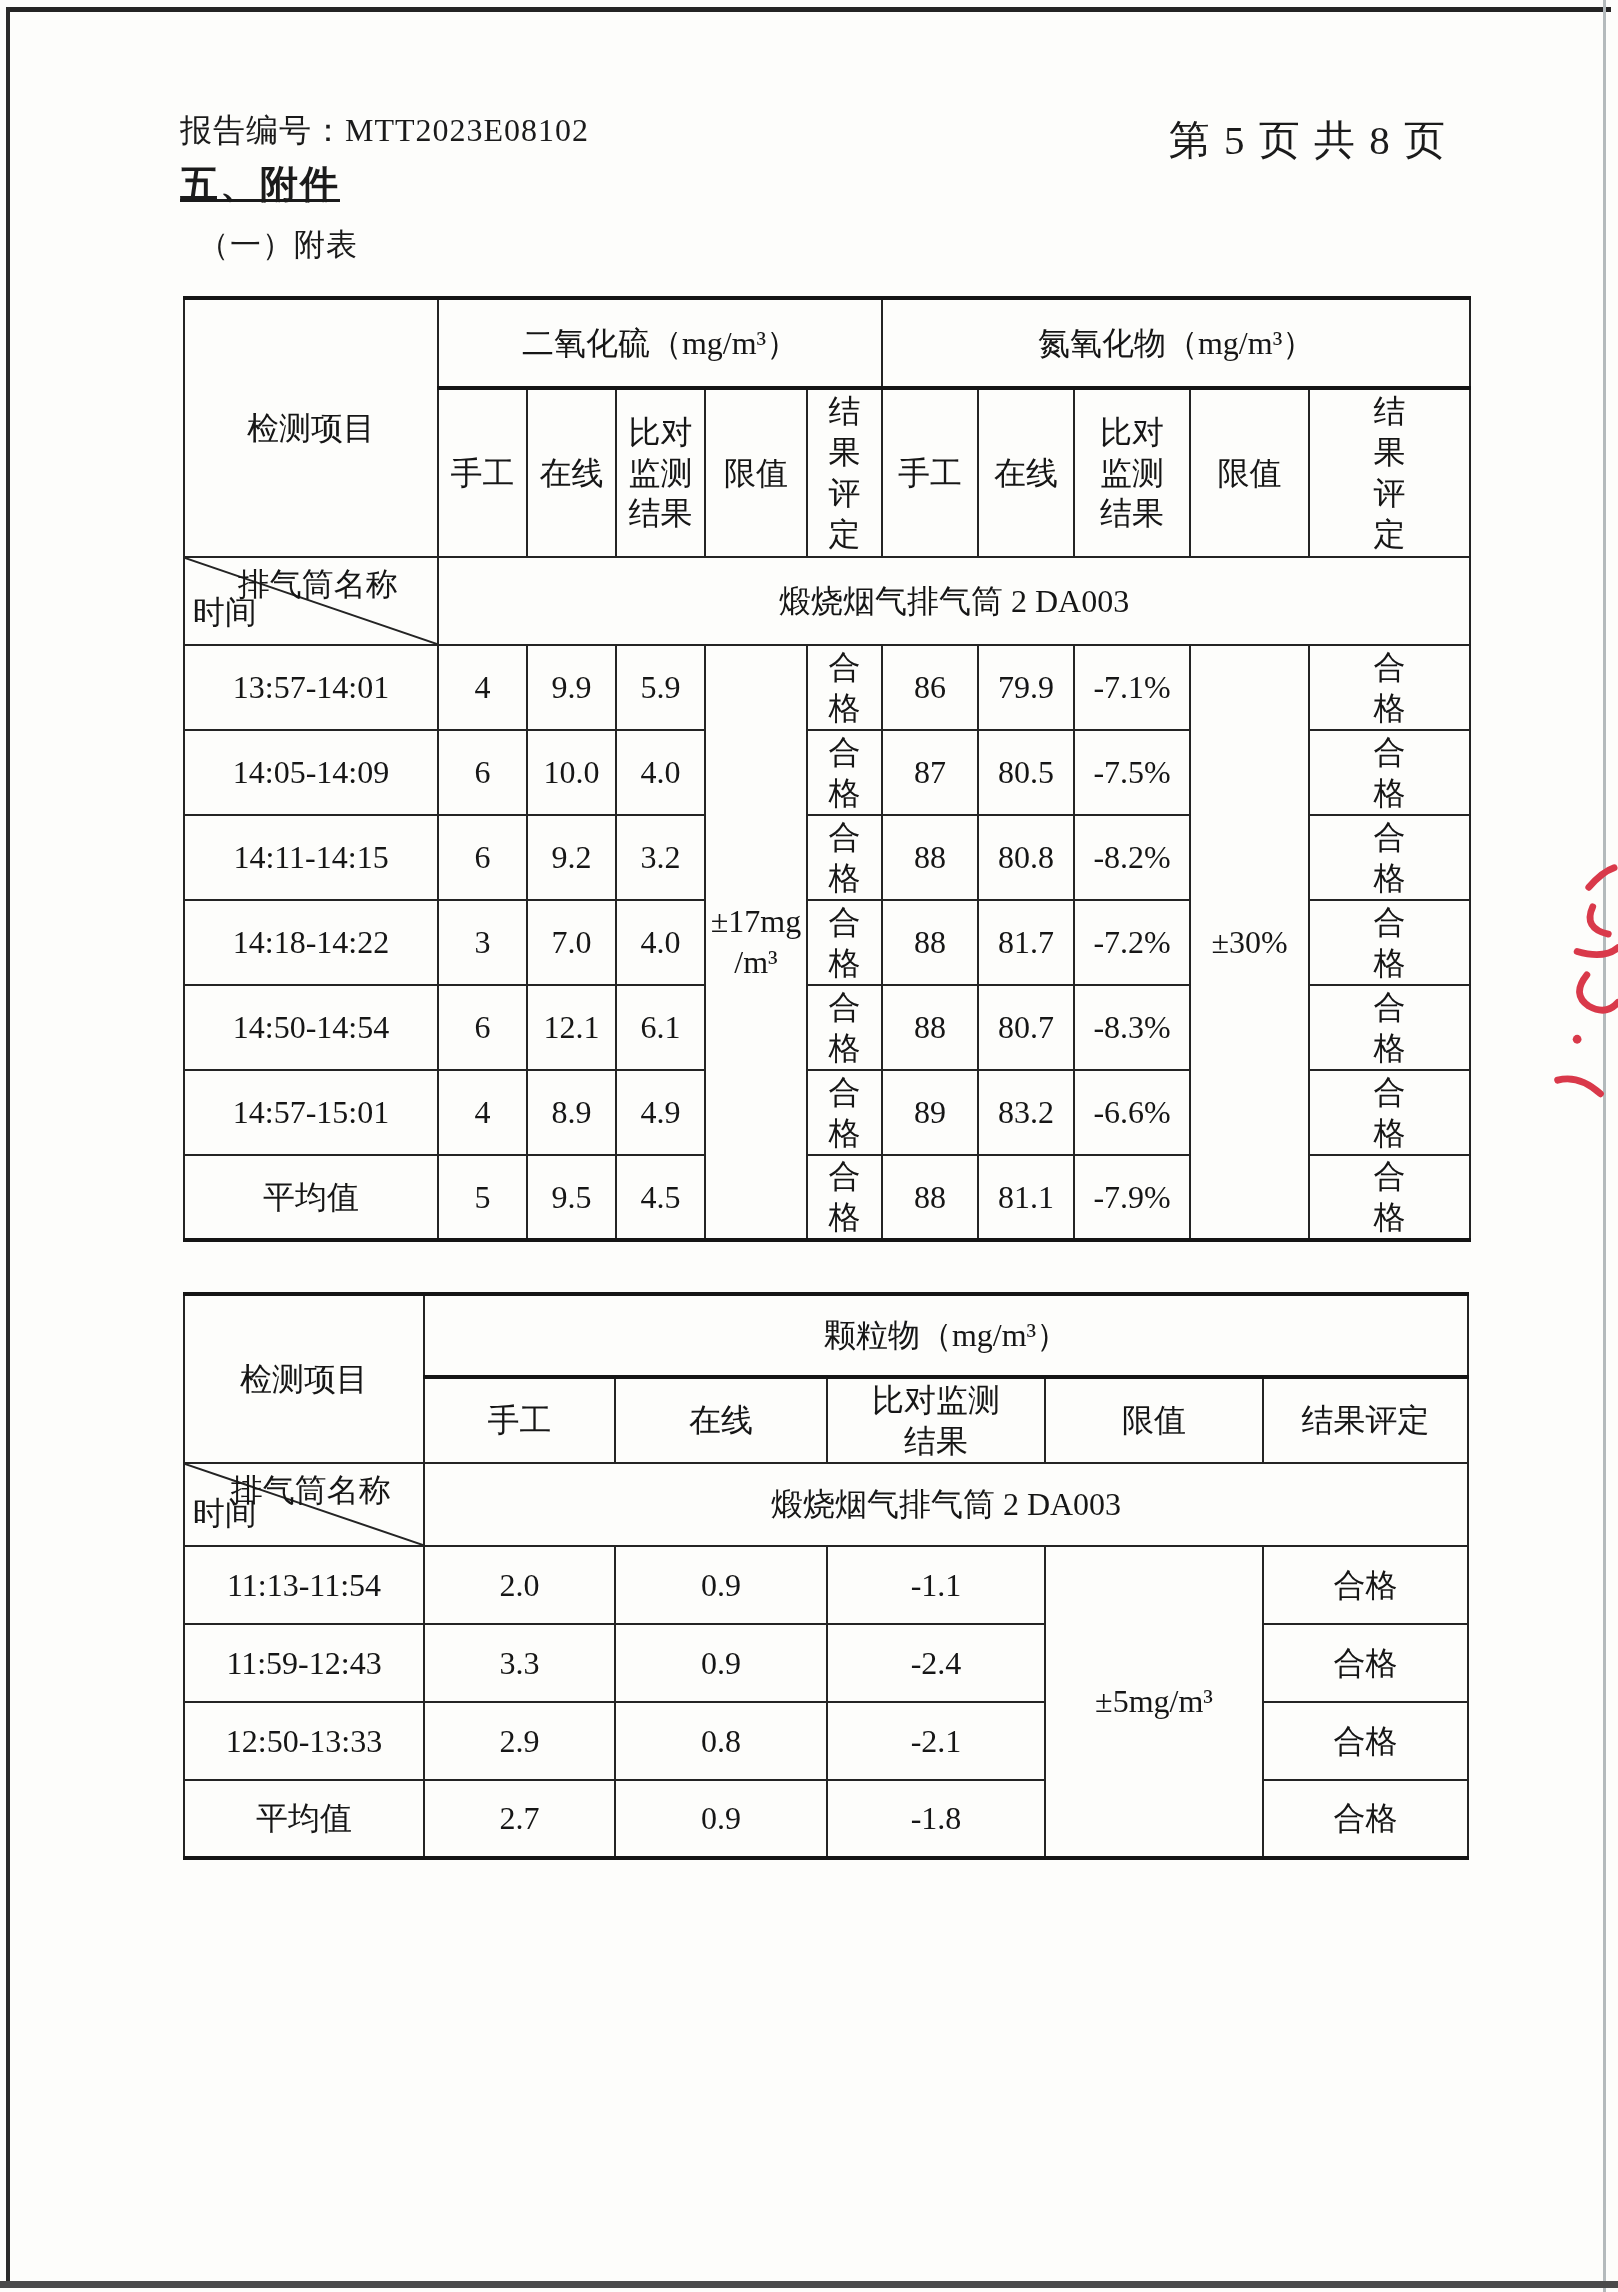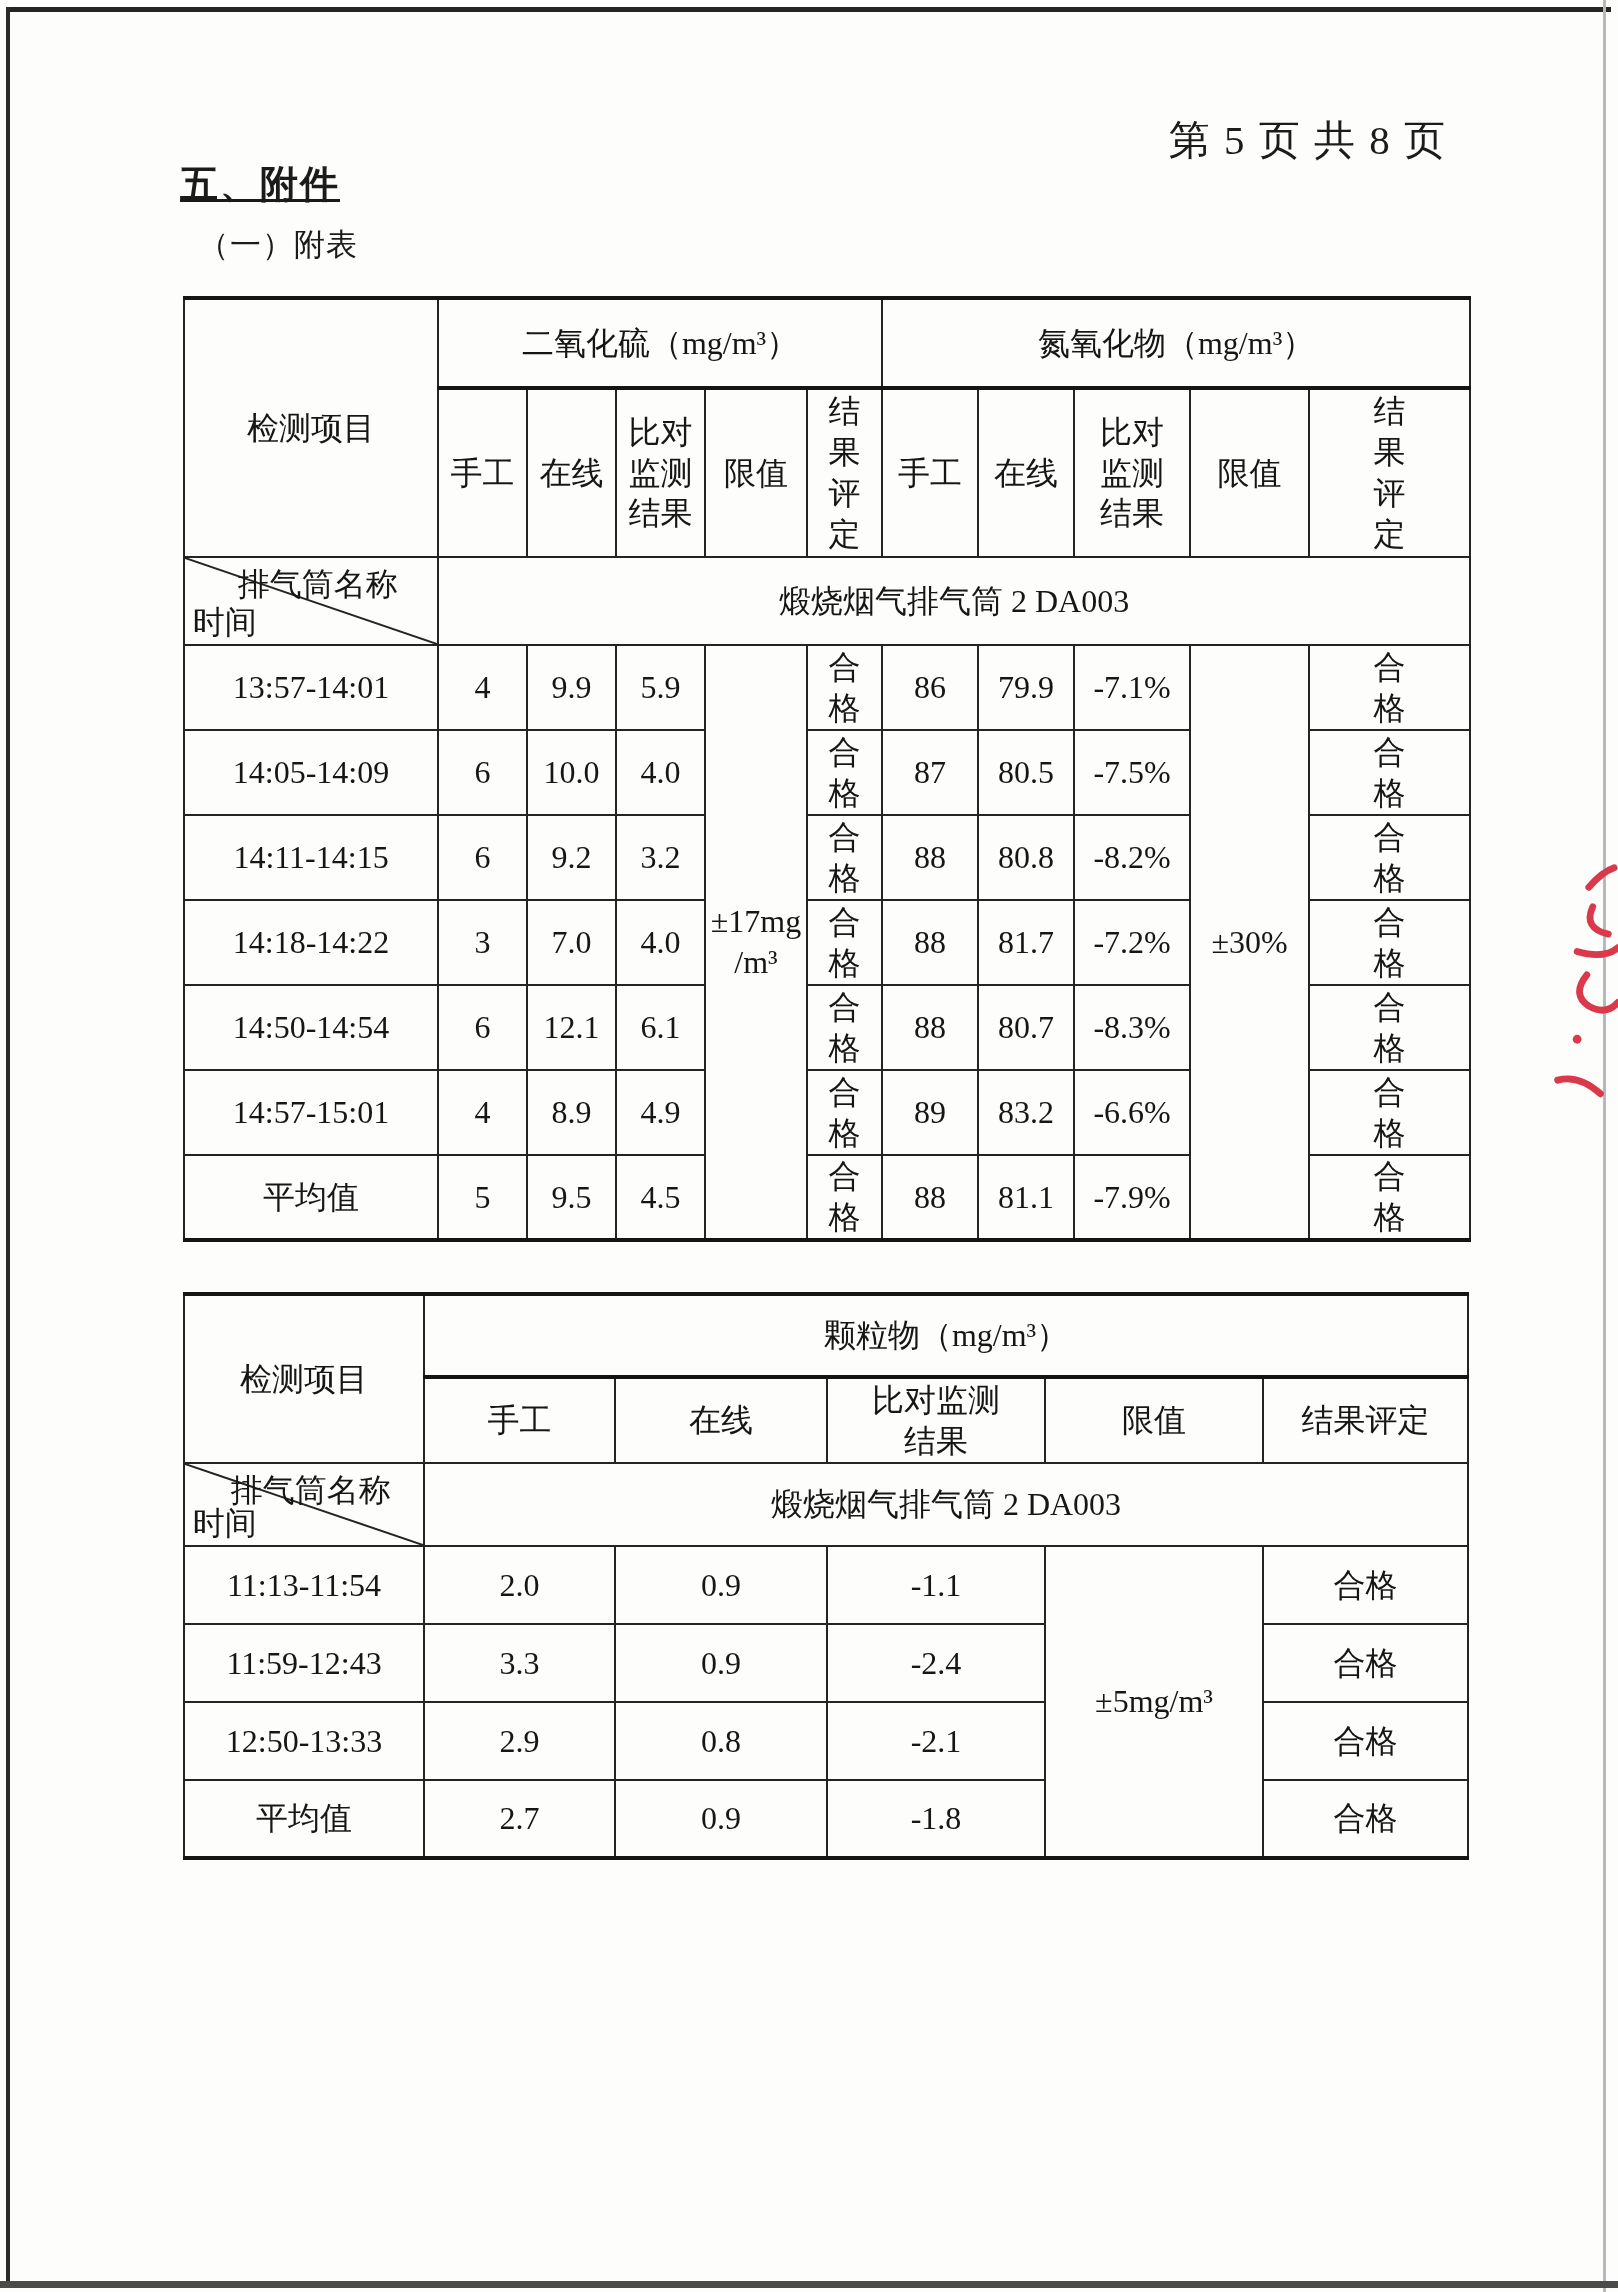--- a/index.html
+++ b/index.html
@@ -49,36 +49,37 @@
 
   
   .v1{display:inline-block;width:1.1em;line-height:1.28;}
   .v2{display:inline-block;width:2.25em;line-height:1.28;}
   .v4{display:inline-block;width:4.35em;line-height:1.28;}
   .lim{line-height:1.22;}
 
   td.diag{position:relative;padding:16px;}
   td.diag svg.dline{position:absolute;inset:0;width:100%;height:100%;}
   td.diag .dtop{position:absolute;top:5.9px;left:0;width:100%;text-align:center;padding-left:13.7px;box-sizing:border-box;}
-  td.diag .dbot{position:absolute;bottom:1px;left:7.8px;}
+  td.diag .dbot{position:absolute;bottom:11px;left:7.8px;}
 
   .redmarks{position:absolute;left:1544px;top:856px;width:75px;height:273px;}
   .redmarks path{fill:none;stroke:#d9394a;stroke-width:7;stroke-linecap:round;}
   .redmarks circle{fill:#d9394a;}
 </style>
 </head>
 <body>
 
 <div class="page">
 
   <div class="edge-top"></div>
   <div class="edge-left"></div>
   <div class="edge-right"></div>
   <div class="edge-bottom"></div>
 
+  <div class="report-line"><span>报告编号：</span><span>MTT2023E08102</span></div>
 
   <div class="page-info">第 5 页 共 8 页</div>
 
   <div class="sec-title">五、附件</div>
 
   <div class="subsec-title">（一）附表</div>
 
   <table class="t t1">
     <colgroup>
       <col style="width:254px">

